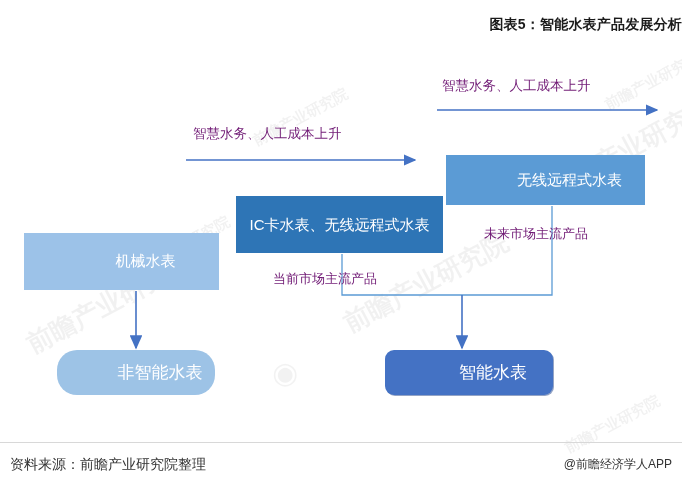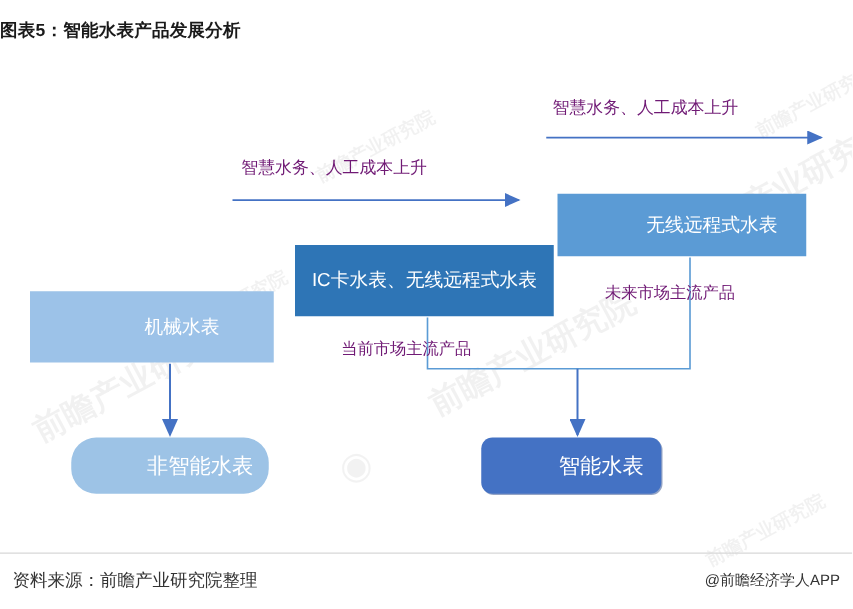--- a/index.html
+++ b/index.html
@@ -15,21 +15,21 @@
     overflow: hidden;
     font-family: "Liberation Sans", "DejaVu Sans", sans-serif;
   }
 
   
   .chart-title {
     position: absolute;
     left: 0;
     top: 16px;
     width: 682px;
-    text-align: left;
+    text-align: right;
     font-size: 14px;
     font-weight: bold;
     color: #1a1a1a;
     letter-spacing: 0.2px;
   }
 
   
   .wm {
     position: absolute;
     color: rgba(0, 0, 0, 0.055);
@@ -91,21 +91,21 @@
     top: 350px;
     width: 158px;
     height: 45px;
     background: #9DC3E6;
     border-radius: 20px;
     font-size: 17px;
   }
   .box-smart {
     left: 385px;
     top: 350px;
-    width: 144px;
+    width: 168px;
     height: 45px;
     background: #4472C4;
     border-radius: 9px;
     font-size: 17px;
     box-shadow: 1px 1px 0 rgba(60,90,150,0.55);
   }
 
   
   .ann {
     position: absolute;

